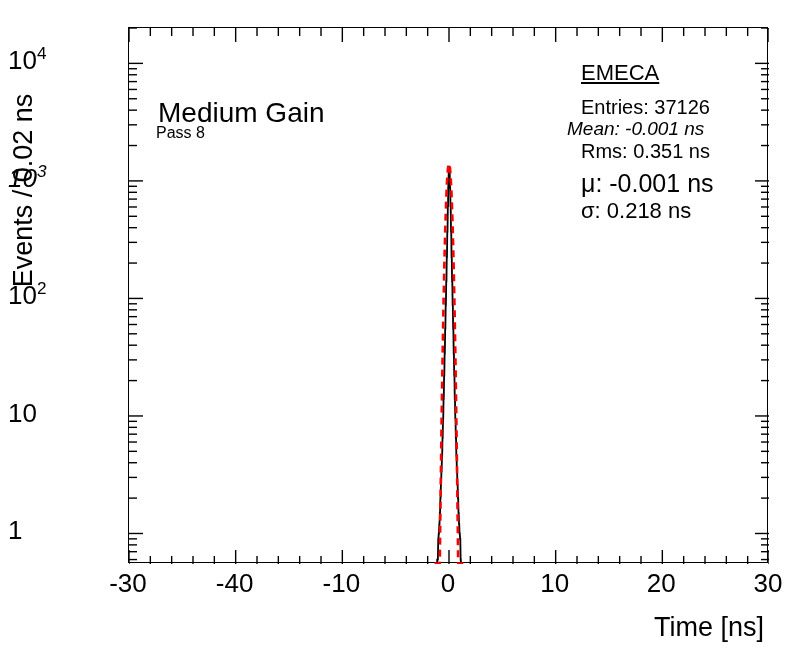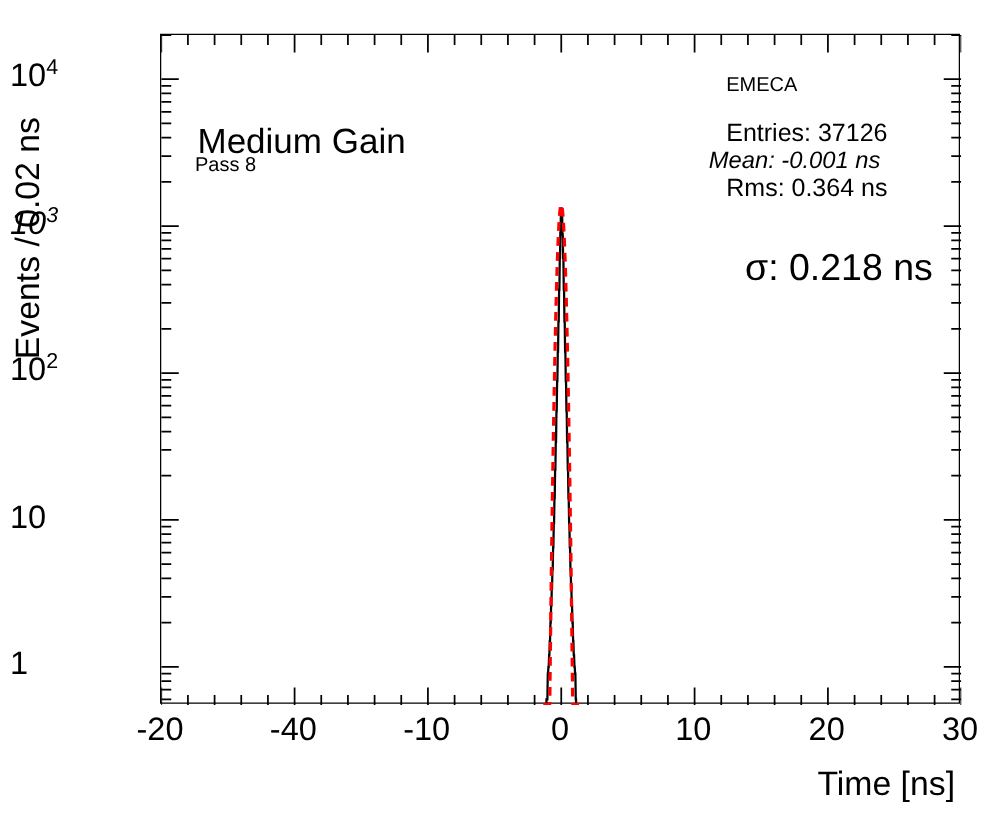--- a/index.html
+++ b/index.html
@@ -38,26 +38,26 @@
 
   
   #atlas{
     position:absolute;left:157px;top:47px;font-size:32px;white-space:nowrap;
   }
   #atlas .bold{font-weight:bold;font-style:italic;letter-spacing:0.5px;}
   #atlas .intl{font-weight:normal;font-style:normal;}
   #gain{position:absolute;left:158px;top:97px;font-size:28px;white-space:nowrap;}
   #pass{position:absolute;left:156px;top:124px;font-size:16px;white-space:nowrap;}
 
-  #partition{position:absolute;left:581px;top:60px;font-size:16px;white-space:nowrap;}
+  #partition{position:absolute;left:581px;top:60px;font-size:22px;white-space:nowrap;text-decoration:underline;}
   #entries{position:absolute;left:581px;top:96px;font-size:20px;white-space:nowrap;text-align:center;}
   #meanline{position:absolute;left:567px;top:118px;font-size:19px;white-space:nowrap;font-style:italic;}
   #rmsline{position:absolute;left:581px;top:140px;font-size:20px;white-space:nowrap;}
   #muline{position:absolute;left:581px;top:169px;font-size:25px;white-space:nowrap;}
-  #sigmaline{position:absolute;left:596px;top:198px;font-size:30px;white-space:nowrap;}
+  #sigmaline{position:absolute;left:581px;top:198px;font-size:22px;white-space:nowrap;}
 </style>
 </head>
 <body>
 
 <div id="canvas">
 
   <div id="ylabel">Events / 0.02 ns</div>
   <div id="xlabel">Time [ns]</div>
 
   <div id="frame">
@@ -211,21 +211,21 @@
           <line x1="640" y1="0" x2="632" y2="0" stroke="#000" stroke-width="1.4"></line>
         </g>
       <g id="data-layer">
         <path id="hist-path" fill="none" stroke="#000000" stroke-width="1.8" stroke-linejoin="miter" d="M 308.15999999999997 536 L 308.15999999999997 531.5588366182034 L 308.37333333333333 531.5588366182034 L 308.6933333333333 531.5588366182034 L 308.9066666666667 531.5588366182034 L 309.22666666666663 510.8634189265511 L 309.44000000000005 510.8634189265511 L 309.76 505.48569384948996 L 309.97333333333336 505.48569384948996 L 310.29333333333335 496.1797863950892 L 310.50666666666666 496.1797863950892 L 310.8266666666667 484.7902761578377 L 311.03999999999996 484.7902761578377 L 311.36 470.1066436263758 L 311.5733333333333 470.1066436263758 L 311.8933333333333 456.7152618972496 L 312.1066666666667 456.7152618972496 L 312.4266666666666 443.02275138726105 L 312.64 443.02275138726105 L 312.96 427.5939789022601 L 313.17333333333335 427.5939789022601 L 313.49333333333334 409.94670143688404 L 313.7066666666667 409.94670143688404 L 314.0266666666667 390.577103230335 L 314.24 390.577103230335 L 314.56 370.7850928447931 L 314.7733333333333 370.7850928447931 L 315.09333333333336 347.7152386471777 L 315.3066666666667 347.7152386471777 L 315.62666666666667 325.49609048066714 L 315.84 325.49609048066714 L 316.15999999999997 300.94667818681205 L 316.37333333333333 300.94667818681205 L 316.6933333333333 276.9571382009493 L 316.9066666666667 276.9571382009493 L 317.22666666666663 253.25843193819912 L 317.44000000000005 253.25843193819912 L 317.76 229.04153665299754 L 317.9733333333333 229.04153665299754 L 318.29333333333335 203.65352068533832 L 318.50666666666666 203.65352068533832 L 318.8266666666667 178.13517881716024 L 319.04 178.13517881716024 L 319.25333333333333 158.28343620676918 L 319.46666666666664 158.28343620676918 L 319.68 144.4576588317558 L 319.8933333333333 144.4576588317558 L 320.1066666666667 138.73505960270313 L 320.32000000000005 138.73505960270313 L 320.53333333333336 145.7720966287066 L 320.74666666666667 145.7720966287066 L 320.96 159.4304772943554 L 321.17333333333335 159.4304772943554 L 321.49333333333334 178.13517881716024 L 321.7066666666667 178.13517881716024 L 322.02666666666664 203.65352068533832 L 322.24 203.65352068533832 L 322.56 229.04153665299754 L 322.77333333333337 229.04153665299754 L 323.09333333333336 253.25843193819912 L 323.3066666666667 253.25843193819912 L 323.62666666666667 276.9571382009493 L 323.84000000000003 276.9571382009493 L 324.16 300.94667818681205 L 324.37333333333333 300.94667818681205 L 324.6933333333333 325.49609048066714 L 324.9066666666667 325.49609048066714 L 325.2266666666667 347.7152386471777 L 325.44000000000005 347.7152386471777 L 325.76 370.7850928447931 L 325.9733333333333 370.7850928447931 L 326.29333333333335 390.577103230335 L 326.50666666666666 390.577103230335 L 326.8266666666667 409.94670143688404 L 327.04 409.94670143688404 L 327.36 427.5939789022601 L 327.5733333333334 427.5939789022601 L 327.8933333333333 443.02275138726105 L 328.1066666666667 443.02275138726105 L 328.4266666666667 456.7152618972496 L 328.64 456.7152618972496 L 328.96000000000004 470.1066436263758 L 329.1733333333333 470.1066436263758 L 329.49333333333334 484.7902761578377 L 329.70666666666665 484.7902761578377 L 330.0266666666667 496.1797863950892 L 330.24 496.1797863950892 L 330.55999999999995 505.48569384948996 L 330.77333333333337 505.48569384948996 L 331.0933333333333 510.8634189265511 L 331.3066666666666 510.8634189265511 L 331.62666666666667 531.5588366182034 L 331.84 531.5588366182034 L 331.84 536"></path>
         <path id="fit-path" fill="none" stroke="#ff0000" stroke-width="2.6" stroke-dasharray="7,5" stroke-linejoin="round" d="M 305.60 535.49 L 305.73 535.49 L 305.86 535.49 L 305.98 535.49 L 306.11 535.49 L 306.24 535.49 L 306.37 535.49 L 306.50 535.49 L 306.62 535.49 L 306.75 535.49 L 306.88 535.49 L 307.01 535.49 L 307.14 535.49 L 307.26 535.49 L 307.39 535.49 L 307.52 535.49 L 307.65 535.49 L 307.78 535.49 L 307.90 535.49 L 308.03 535.49 L 308.16 535.49 L 308.29 535.49 L 308.42 535.49 L 308.54 535.49 L 308.67 535.49 L 308.80 535.49 L 308.93 535.49 L 309.06 535.49 L 309.18 535.49 L 309.31 535.49 L 309.44 535.49 L 309.57 535.49 L 309.70 535.49 L 309.82 535.49 L 309.95 535.49 L 310.08 535.49 L 310.21 535.49 L 310.34 535.49 L 310.46 535.49 L 310.59 535.49 L 310.72 535.49 L 310.85 530.13 L 310.98 519.17 L 311.10 508.35 L 311.23 497.69 L 311.36 487.19 L 311.49 476.84 L 311.62 466.65 L 311.74 456.61 L 311.87 446.72 L 312.00 436.99 L 312.13 427.42 L 312.26 417.99 L 312.38 408.73 L 312.51 399.62 L 312.64 390.66 L 312.77 381.86 L 312.90 373.21 L 313.02 364.72 L 313.15 356.38 L 313.28 348.19 L 313.41 340.16 L 313.54 332.29 L 313.66 324.57 L 313.79 317.00 L 313.92 309.59 L 314.05 302.34 L 314.18 295.24 L 314.30 288.29 L 314.43 281.50 L 314.56 274.86 L 314.69 268.38 L 314.82 262.05 L 314.94 255.88 L 315.07 249.86 L 315.20 243.99 L 315.33 238.28 L 315.46 232.73 L 315.58 227.33 L 315.71 222.08 L 315.84 216.99 L 315.97 212.06 L 316.10 207.27 L 316.22 202.65 L 316.35 198.18 L 316.48 193.86 L 316.61 189.69 L 316.74 185.69 L 316.86 181.83 L 316.99 178.13 L 317.12 174.59 L 317.25 171.20 L 317.38 167.97 L 317.50 164.89 L 317.63 161.96 L 317.76 159.19 L 317.89 156.57 L 318.02 154.11 L 318.14 151.80 L 318.27 149.65 L 318.40 147.65 L 318.53 145.81 L 318.66 144.12 L 318.78 142.59 L 318.91 141.21 L 319.04 139.99 L 319.17 138.92 L 319.30 138.00 L 319.42 137.24 L 319.55 136.63 L 319.68 136.18 L 319.81 135.89 L 319.94 135.75 L 320.06 135.76 L 320.19 135.93 L 320.32 136.25 L 320.45 136.72 L 320.58 137.36 L 320.70 138.14 L 320.83 139.08 L 320.96 140.18 L 321.09 141.43 L 321.22 142.83 L 321.34 144.39 L 321.47 146.11 L 321.60 147.98 L 321.73 150.00 L 321.86 152.18 L 321.98 154.51 L 322.11 157.00 L 322.24 159.64 L 322.37 162.44 L 322.50 165.39 L 322.62 168.49 L 322.75 171.75 L 322.88 175.17 L 323.01 178.74 L 323.14 182.46 L 323.26 186.34 L 323.39 190.38 L 323.52 194.57 L 323.65 198.91 L 323.78 203.41 L 323.90 208.06 L 324.03 212.87 L 324.16 217.83 L 324.29 222.95 L 324.42 228.22 L 324.54 233.64 L 324.67 239.22 L 324.80 244.96 L 324.93 250.85 L 325.06 256.89 L 325.18 263.09 L 325.31 269.45 L 325.44 275.95 L 325.57 282.62 L 325.70 289.44 L 325.82 296.41 L 325.95 303.54 L 326.08 310.82 L 326.21 318.25 L 326.34 325.84 L 326.46 333.59 L 326.59 341.49 L 326.72 349.55 L 326.85 357.76 L 326.98 366.12 L 327.10 374.64 L 327.23 383.31 L 327.36 392.14 L 327.49 401.12 L 327.62 410.26 L 327.74 419.55 L 327.87 429.00 L 328.00 438.60 L 328.13 448.36 L 328.26 458.27 L 328.38 468.34 L 328.51 478.56 L 328.64 488.93 L 328.77 499.46 L 328.90 510.14 L 329.02 520.98 L 329.15 531.98 L 329.28 535.49 L 329.41 535.49 L 329.54 535.49 L 329.66 535.49 L 329.79 535.49 L 329.92 535.49 L 330.05 535.49 L 330.18 535.49 L 330.30 535.49 L 330.43 535.49 L 330.56 535.49 L 330.69 535.49 L 330.82 535.49 L 330.94 535.49 L 331.07 535.49 L 331.20 535.49 L 331.33 535.49 L 331.46 535.49 L 331.58 535.49 L 331.71 535.49 L 331.84 535.49 L 331.97 535.49 L 332.10 535.49 L 332.22 535.49 L 332.35 535.49 L 332.48 535.49 L 332.61 535.49 L 332.74 535.49 L 332.86 535.49 L 332.99 535.49 L 333.12 535.49 L 333.25 535.49 L 333.38 535.49 L 333.50 535.49 L 333.63 535.49 L 333.76 535.49 L 333.89 535.49 L 334.02 535.49 L 334.14 535.49 L 334.27 535.49 "></path>
       </g>
     </svg>
   </div>
 
   <div id="xticklabels">
-      <div class="xtick" style="left: 83px;">-20</div>
+      <div class="xtick" style="left: 83px;">-30</div>
       <div class="xtick" style="left: 189.667px;">-40</div>
       <div class="xtick" style="left: 296.333px; text-align: center;">-10</div>
       <div class="xtick" style="left: 403px;">0</div>
       <div class="xtick" style="left: 509.667px;">10</div>
       <div class="xtick" style="left: 616.333px;">20</div>
       <div class="xtick" style="left: 723px;">30</div>
     </div>
   <div id="yticklabels">
       <div class="ytick" style="top: 515.486px;">1</div>
       <div class="ytick" style="top: 397.959px;">10</div>
@@ -233,16 +233,17 @@
       <div class="ytick" style="top: 162.906px; font-style: italic;">10<sup>3</sup></div>
       <div class="ytick" style="top: 45.3791px;">10<sup>4</sup></div>
     </div>
 
   <div id="gain">Medium Gain</div>
   <div id="pass">Pass 8</div>
 
   <div id="partition">EMECA</div>
   <div id="entries">Entries: 37126</div>
   <div id="meanline">Mean: -0.001 ns</div>
-  <div id="rmsline">Rms: 0.364 ns</div>
+  <div id="rmsline">Rms: 0.351 ns</div>
+  <div id="muline">μ: -0.001 ns</div>
   <div id="sigmaline">σ: 0.218 ns</div>
 
 </div>
 
 </body></html>

